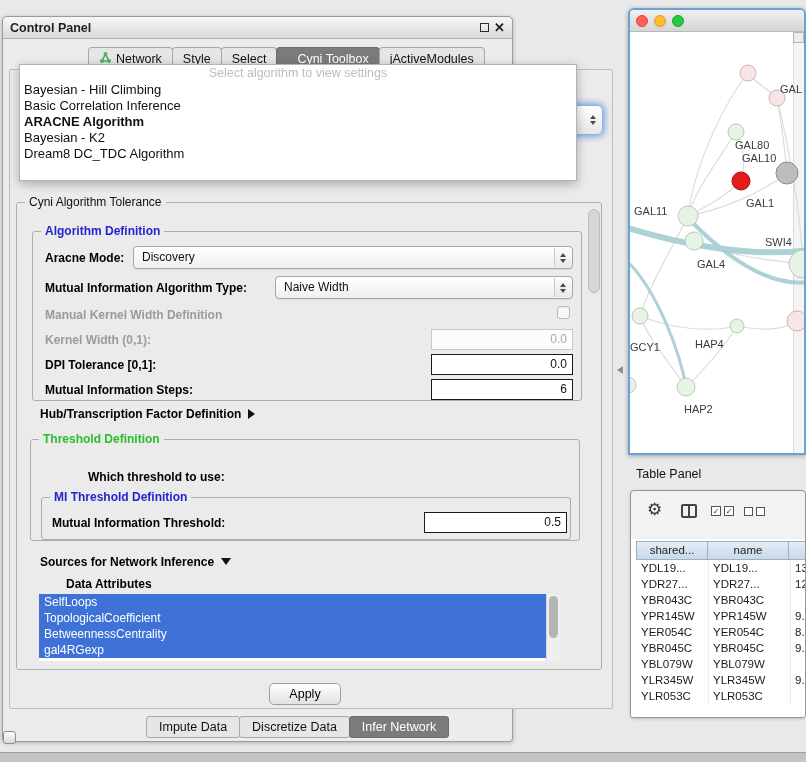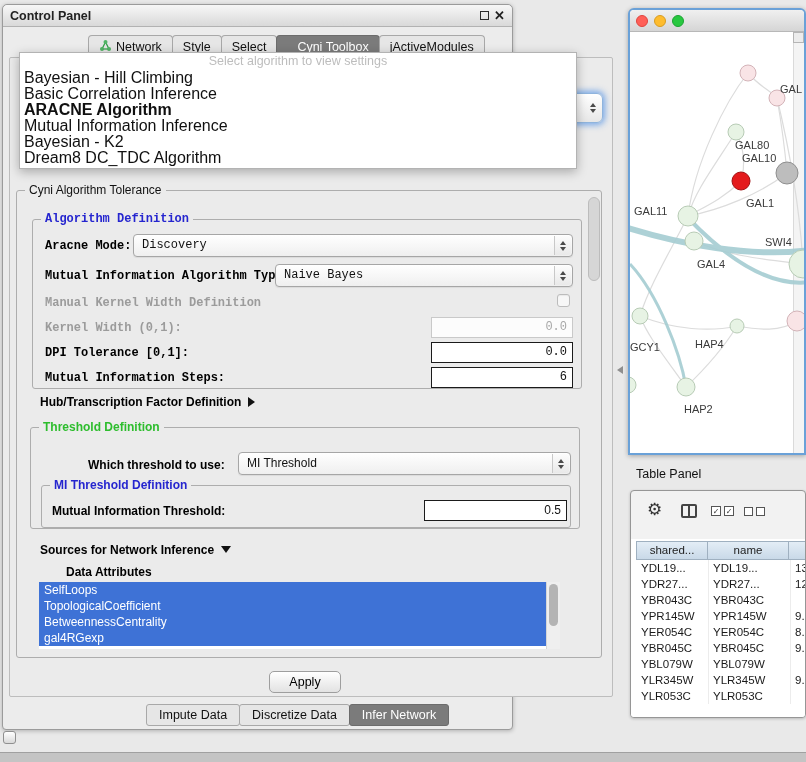--- a/index.html
+++ b/index.html
@@ -6,21 +6,21 @@
   html, body { width: 806px; height: 762px; }
   body {
     position: relative; overflow: hidden;
     background: #e9e9e9;
     font-family: "Liberation Sans", sans-serif;
     color: #111;
   }
 
   
   .win-left {
-    position: absolute; left: 2px; top: 4px; width: 511px; height: 726px;
+    position: absolute; left: 2px; top: 16px; width: 511px; height: 726px;
     background: #ececec; border: 1px solid #9b9b9b; border-radius: 5px 5px 4px 4px;
     box-shadow: 0 1px 4px rgba(0,0,0,.25);
   }
   .titlebar {
     position: absolute; left: 0; top: 0; right: 0; height: 22px;
     background: linear-gradient(#f7f7f7, #d9d9d9);
     border-bottom: 1px solid #b2b2b2; border-radius: 5px 5px 0 0;
   }
   .titlebar .title { position: absolute; left: 7px; top: 4px; font-size: 12.5px; font-weight: 700; color: #222; }
   .float-ic { position: absolute; right: 23px; top: 6px; width: 9px; height: 9px; border: 1.5px solid #2b2b2b; }
@@ -48,21 +48,21 @@
     box-shadow: 0 0 6px 2px rgba(90,150,230,.8); z-index: 5;
   }
 
   
   .popup {
     position: absolute; left: 16px; top: 47px; width: 558px; height: 117px;
     background: #fff; border: 1px solid #b3b3b3; z-index: 30;
     box-shadow: 0 3px 10px rgba(0,0,0,.28);
   }
   .pop-ph { height: 17px; line-height: 17px; text-align: center; color: #bdbdbd; font-size: 12.5px; }
-  .pop-item { height: 16px; line-height: 16px; padding-left: 4px; font-size: 16px; color: #101010; cursor: default; }
+  .pop-item { height: 16px; line-height: 16px; padding-left: 4px; font-size: 13px; color: #101010; cursor: default; }
   .pop-item.hl { font-weight: 700; }
 
   
   .grp { position: absolute; border: 1px solid #adadad; border-radius: 3px; }
   .grp-title {
     position: absolute; top: -8px; left: 8px; background: #ebebeb; padding: 0 4px;
     font-size: 12px; line-height: 15px; white-space: nowrap; color: #111;
   }
   .t-blue { color: #2525cf; font-weight: 700; }
   .t-green { color: #2dbd2d; font-weight: 700; }
@@ -202,35 +202,35 @@
     <div class="arr" style="position:absolute;right:1px;top:1px;bottom:1px;width:17px;display:flex;flex-direction:column;align-items:center;justify-content:center;gap:2px;">
       <span class="up" style="width:0;height:0;border-left:3.5px solid transparent;border-right:3.5px solid transparent;border-bottom:4px solid #4a4a4a;"></span>
       <span class="dn" style="width:0;height:0;border-left:3.5px solid transparent;border-right:3.5px solid transparent;border-top:4px solid #4a4a4a;"></span>
     </div>
   </div>
 
   <div class="grp" style="left:13px; top:185px; width:586px; height:468px;">
     <span class="grp-title">Cyni Algorithm Tolerance</span>
     <div class="set-scroll"></div>
 
-    <div class="grp" style="left:15px; top:28px; width:550px; height:170px;font-family:Liberation Mono, monospace;">
+    <div class="grp" style="left:15px; top:28px; width:550px; height:170px;">
       <span class="grp-title t-blue">Algorithm Definition</span>
 
       <span class="blabel" style="left:12px; top:19px;">Aracne Mode:</span>
       <div class="combo" style="left:100px; top:14px; width:440px;">
         <span class="cval">Discovery</span>
         <span class="arr">
             <span class="up"></span>
             <span class="dn"></span>
           </span>
       </div>
 
       <span class="blabel" style="left:12px; top:49px;">Mutual Information Algorithm Type:</span>
       <div class="combo" style="left:242px; top:44px; width:298px;">
-        <span class="cval">Naive Bayes</span>
+        <span class="cval">Naive Width</span>
         <span class="arr">
             <span class="up"></span>
             <span class="dn"></span>
           </span>
       </div>
 
       <span class="blabel dis" style="left:12px; top:76px;">Manual Kernel Width Definition</span>
       <span class="chkbox" style="left:524px; top:74px;"></span>
 
       <span class="blabel dis" style="left:12px; top:101px;">Kernel Width (0,1):</span>
@@ -244,27 +244,20 @@
     </div>
 
     <div class="blabel" style="left:23px; top:204px;">
       <span>Hub/Transcription Factor Definition</span><span class="tri-r"></span>
     </div>
 
     <div class="grp" style="left:13px; top:236px; width:550px; height:102px;">
       <span class="grp-title t-green">Threshold Definition</span>
 
       <span class="blabel" style="left:57px; top:30px;">Which threshold to use:</span>
-      <div class="combo" style="left:207px; top:24px; width:333px;">
-        <span class="cval">MI Threshold</span>
-        <span class="arr">
-            <span class="up"></span>
-            <span class="dn"></span>
-          </span>
-      </div>
 
       <div class="grp" style="left:10px; top:57px; width:530px; height:43px;">
         <span class="grp-title t-blue">MI Threshold Definition</span>
         <span class="blabel" style="left:10px; top:18px;">Mutual Information Threshold:</span>
         <div class="field" style="left:382px; top:14px; width:143px;">0.5</div>
       </div>
     </div>
 
     <div class="blabel" style="left:23px; top:352px;">
       <span>Sources for Network Inference</span><span class="tri-d"></span>
@@ -288,21 +281,20 @@
     <div class="btab">Impute Data</div>
     <div class="btab">Discretize Data</div>
     <div class="btab sel">Infer Network</div>
   </div>
 
   <div class="popup">
     <div class="pop-ph">Select algorithm to view settings</div>
     <div class="pop-item">Bayesian - Hill Climbing</div>
     <div class="pop-item">Basic Correlation Inference</div>
     <div class="pop-item hl">ARACNE Algorithm</div>
-    <div class="pop-item">Mutual Information Inference</div>
     <div class="pop-item">Bayesian - K2</div>
     <div class="pop-item">Dream8 DC_TDC Algorithm</div>
   </div>
 </div>
 
 <div class="net-win">
   <div class="net-titlebar">
     <span class="light r"></span>
     <span class="light y"></span>
     <span class="light g"></span>

